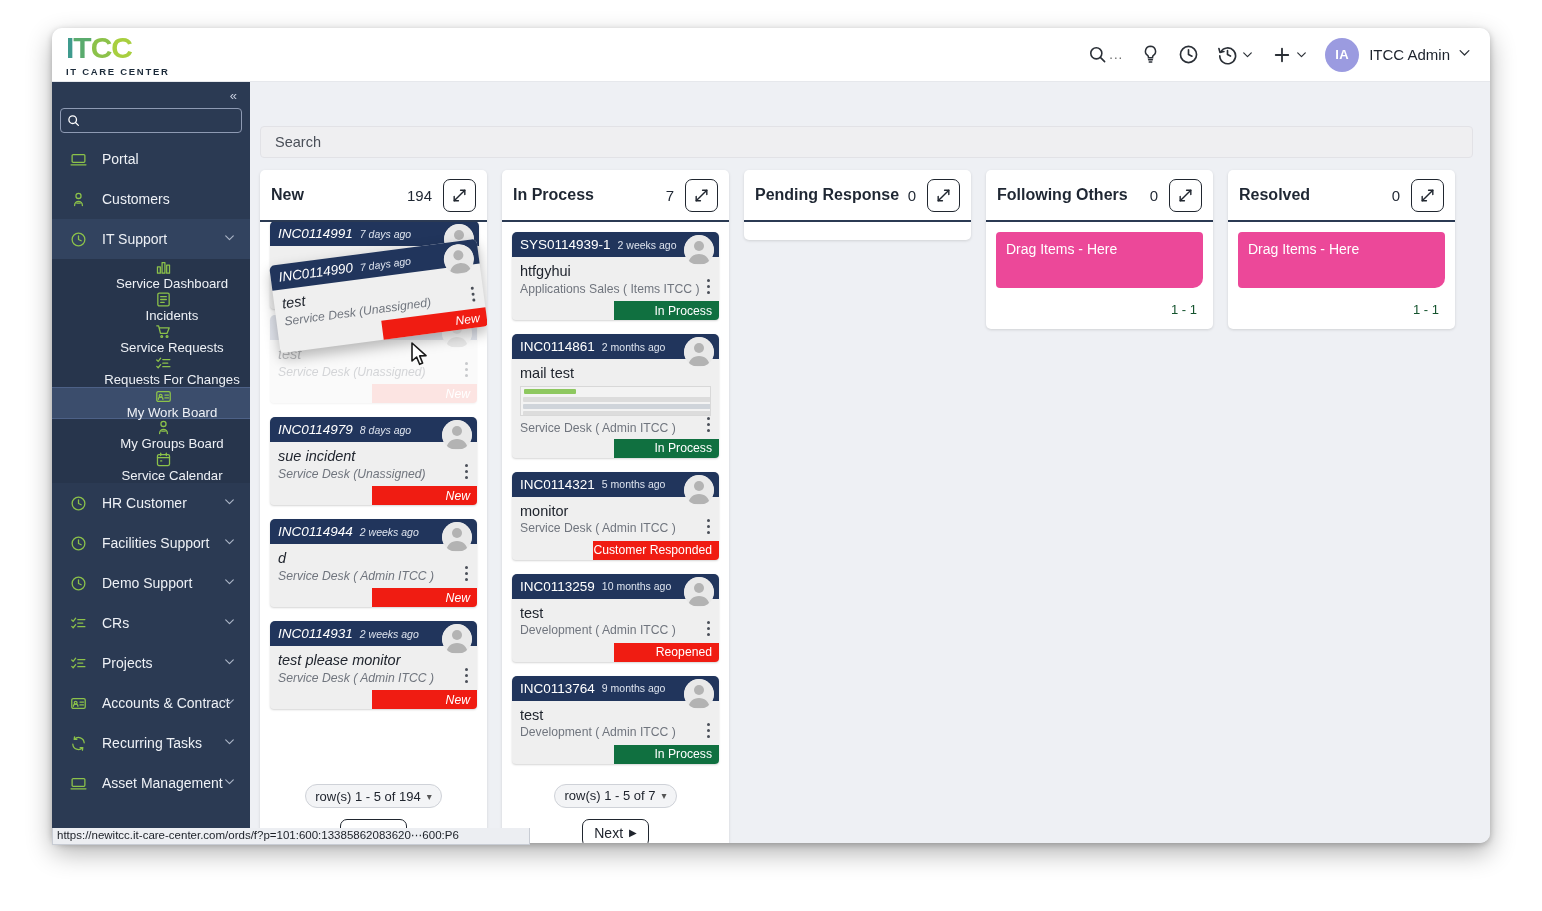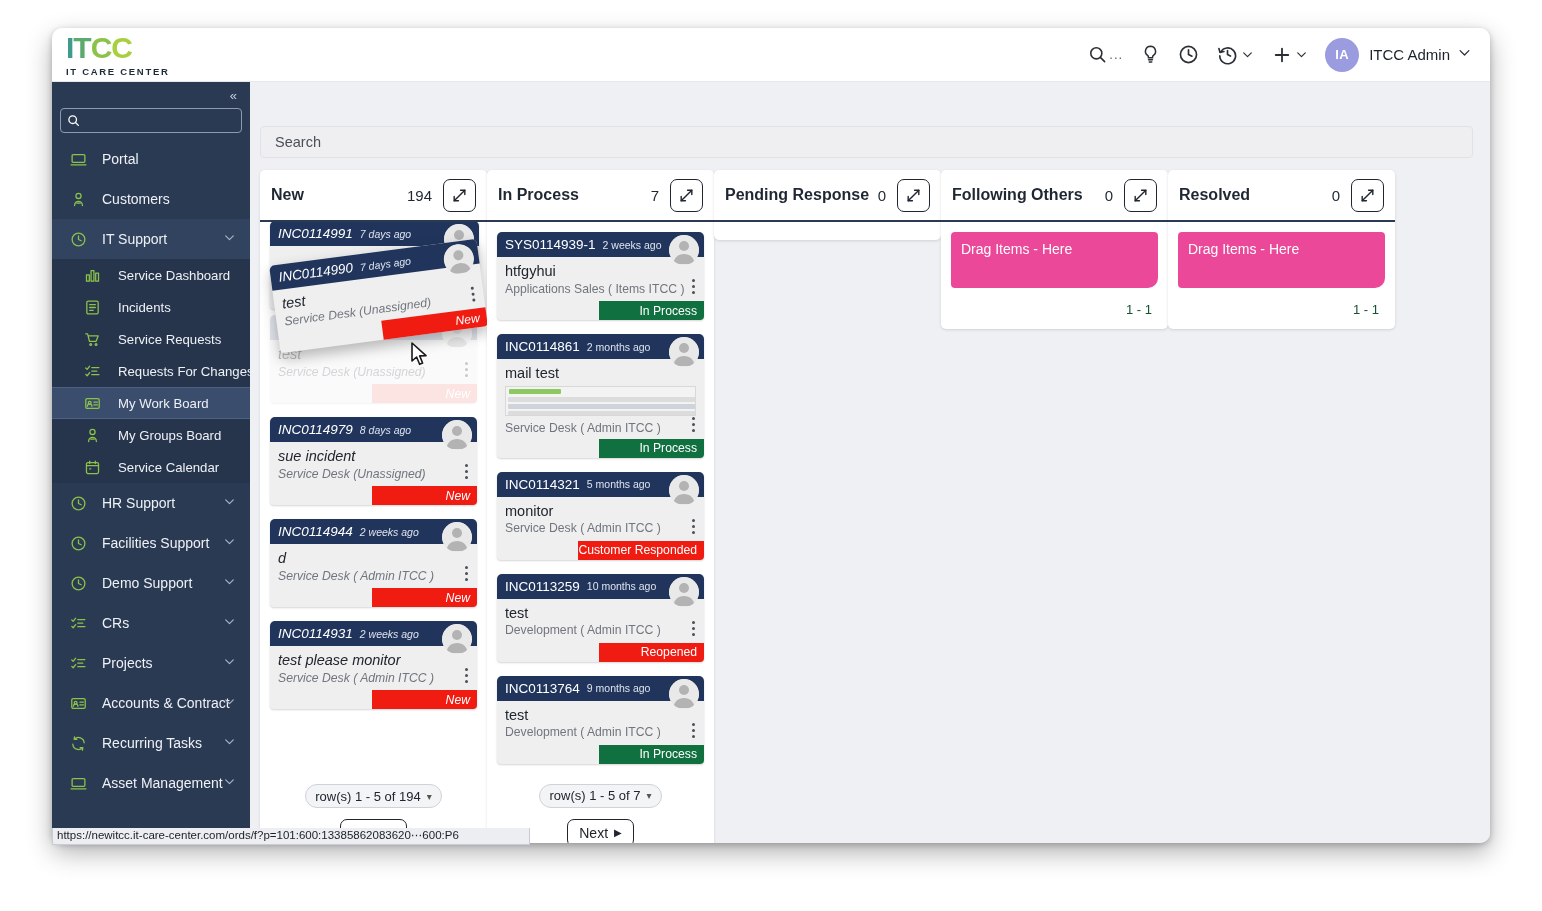--- a/index.html
+++ b/index.html
@@ -54,37 +54,37 @@
   #sbsearch{ width:100%; height:25px; border:1px solid #8e9ab3; border-radius:4px;
              background:#2b3a53; display:flex; align-items:center; padding:0 6px; }
   #sbsearch svg{ flex:none; }
   .navitem{
     height:40px; display:flex; align-items:center; padding-left:18px; cursor:pointer;
     font-size:14px; color:#eef1f6; position:relative;
   }
   .navitem .ni-ico{ width:24px; display:flex; align-items:center; flex:none; }
   .navitem .ni-lbl{ margin-left:8px; white-space:nowrap; }
   .navitem .ni-chev{ position:absolute; right:14px; color:#aab4c6; }
-  .navitem.sub{ padding-left:32px; font-size:13.2px; height:32px; }
+  .navitem.sub{ padding-left:32px; font-size:13.2px; height:32px;flex-direction:column; }
   .navitem.sub .ni-lbl{ margin-left:10px; }
   .navitem.group-open{ background:#32435f; }
   .navitem.active{ background:#3b4d6c; border-top:1px solid #4d6187; border-bottom:1px solid #4d6187; }
   .subwrap{ background:#27354c; }
   
   #content{
     position:absolute; left:198px; top:54px; right:0; bottom:0;
     background:#eef0f4; overflow:hidden;
   }
   #searchbar{
     position:absolute; left:10px; top:44px; width:1213px; height:32px;
     background:#efeff1; border:1px solid #e2e2e6; border-radius:4px;
     display:flex; align-items:center; padding-left:14px;
     font-size:14.5px; color:#4a4f58;
   }
-  #board{ position:absolute; left:10px; top:88px; right:0; bottom:0; display:flex; }
+  #board{ position:absolute; left:10px; top:88px; right:0; bottom:0; display:flex; gap:15px; }
   .col{ width:227px; flex:none; background:#ffffff; border-radius:5px;
         box-shadow:0 1px 3px rgba(0,0,0,.13); align-self:flex-start; }
   .colhead{ height:52px; display:flex; align-items:center; padding:0 11px;
             border-bottom:2px solid #2b3a53; }
   .colname{ font-size:16px; font-weight:bold; color:#1f2733; }
   .colcount{ margin-left:auto; font-size:15px; color:#1f2733; }
   .expandbtn{ width:33px; height:33px; margin-left:11px; border:1.6px solid #20262f;
               border-radius:7px; display:flex; align-items:center; justify-content:center;
               cursor:pointer; flex:none; background:#fff; }
   .colbody{ padding:10px 10px 0 10px; position:relative; }
@@ -340,21 +340,21 @@
         </div>
       </div>
     <div id="nav-lower">
         <div class="navitem">
           <span class="ni-ico">
             <svg width="17" height="17" viewBox="0 0 24 24" fill="none" stroke="#8cc24a" stroke-width="1.8" stroke-linecap="round" stroke-linejoin="round">
               <circle cx="12" cy="12" r="9"></circle>
               <polyline points="12,6.8 12,12 15.8,13.8"></polyline>
             </svg>
           </span>
-          <span class="ni-lbl">HR Support</span>
+          <span class="ni-lbl">HR Customer</span>
           <span class="ni-chev"><svg width="13" height="13" viewBox="0 0 24 24" fill="none" stroke="#aab4c6" stroke-width="2.2" stroke-linecap="round" stroke-linejoin="round">
               <polyline points="5,9 12,16 19,9"></polyline>
             </svg></span>
         </div>
         <div class="navitem">
           <span class="ni-ico">
             <svg width="17" height="17" viewBox="0 0 24 24" fill="none" stroke="#8cc24a" stroke-width="1.8" stroke-linecap="round" stroke-linejoin="round">
               <circle cx="12" cy="12" r="9"></circle>
               <polyline points="12,6.8 12,12 15.8,13.8"></polyline>
             </svg>

